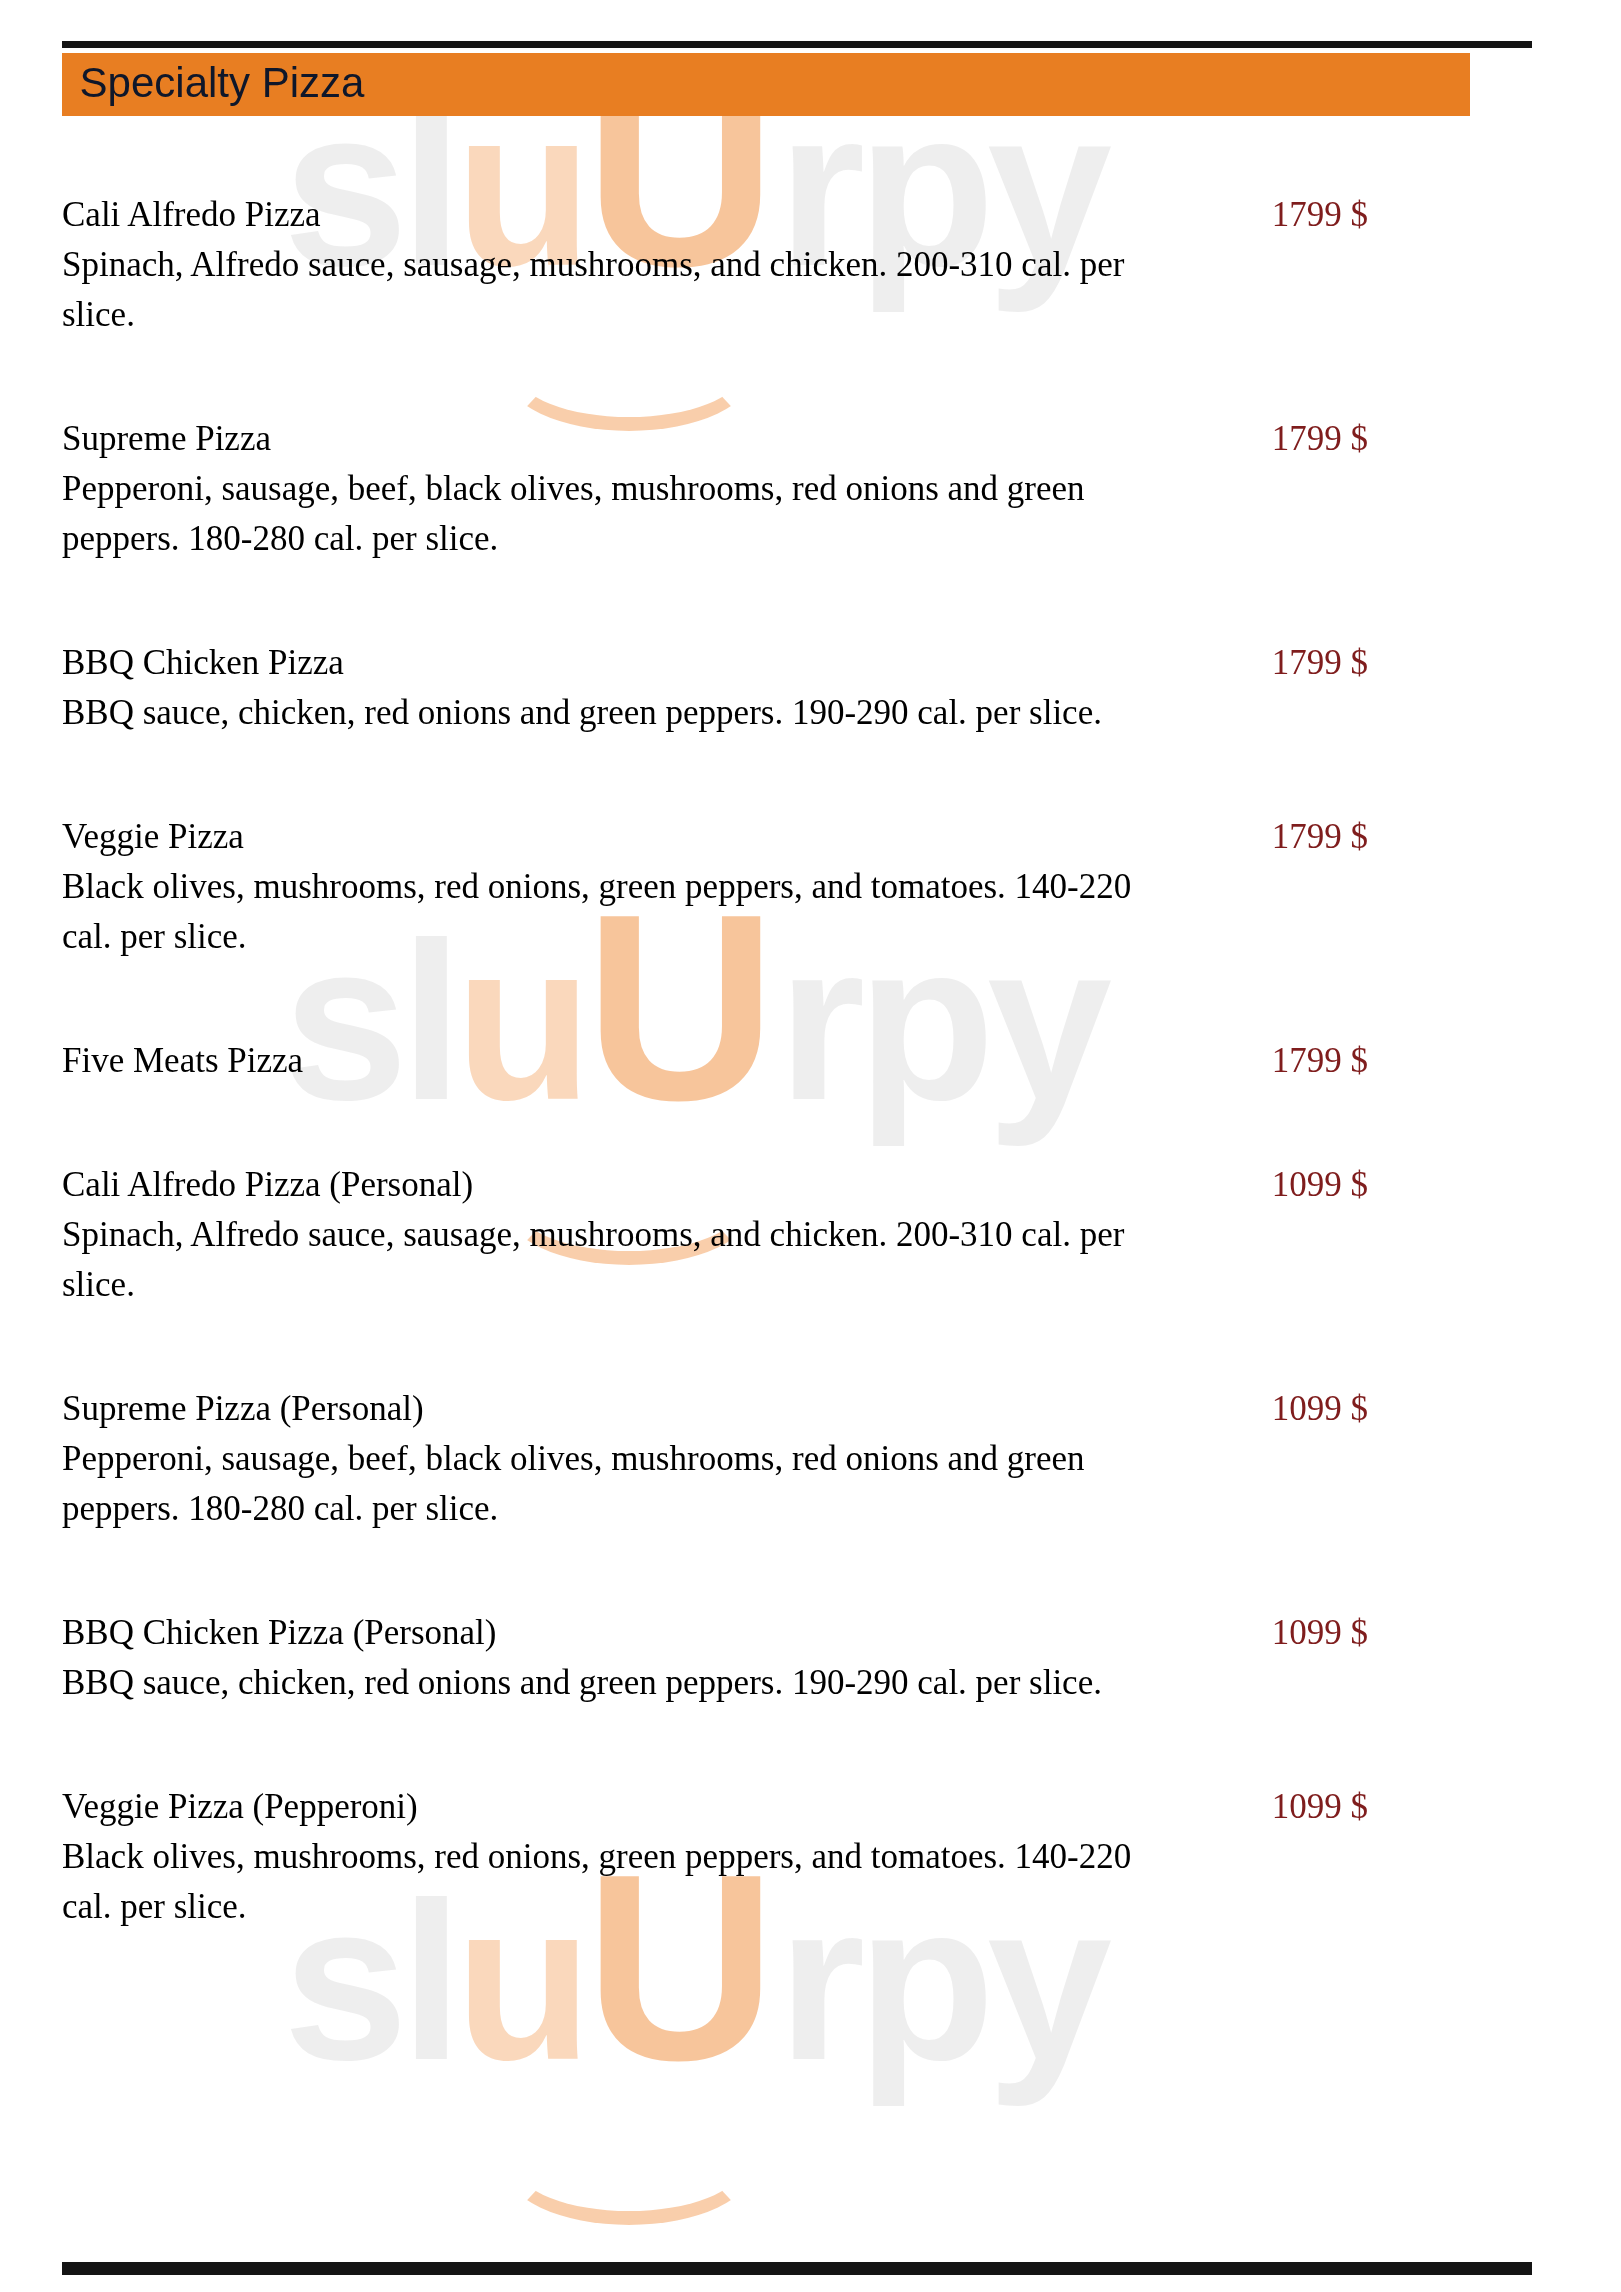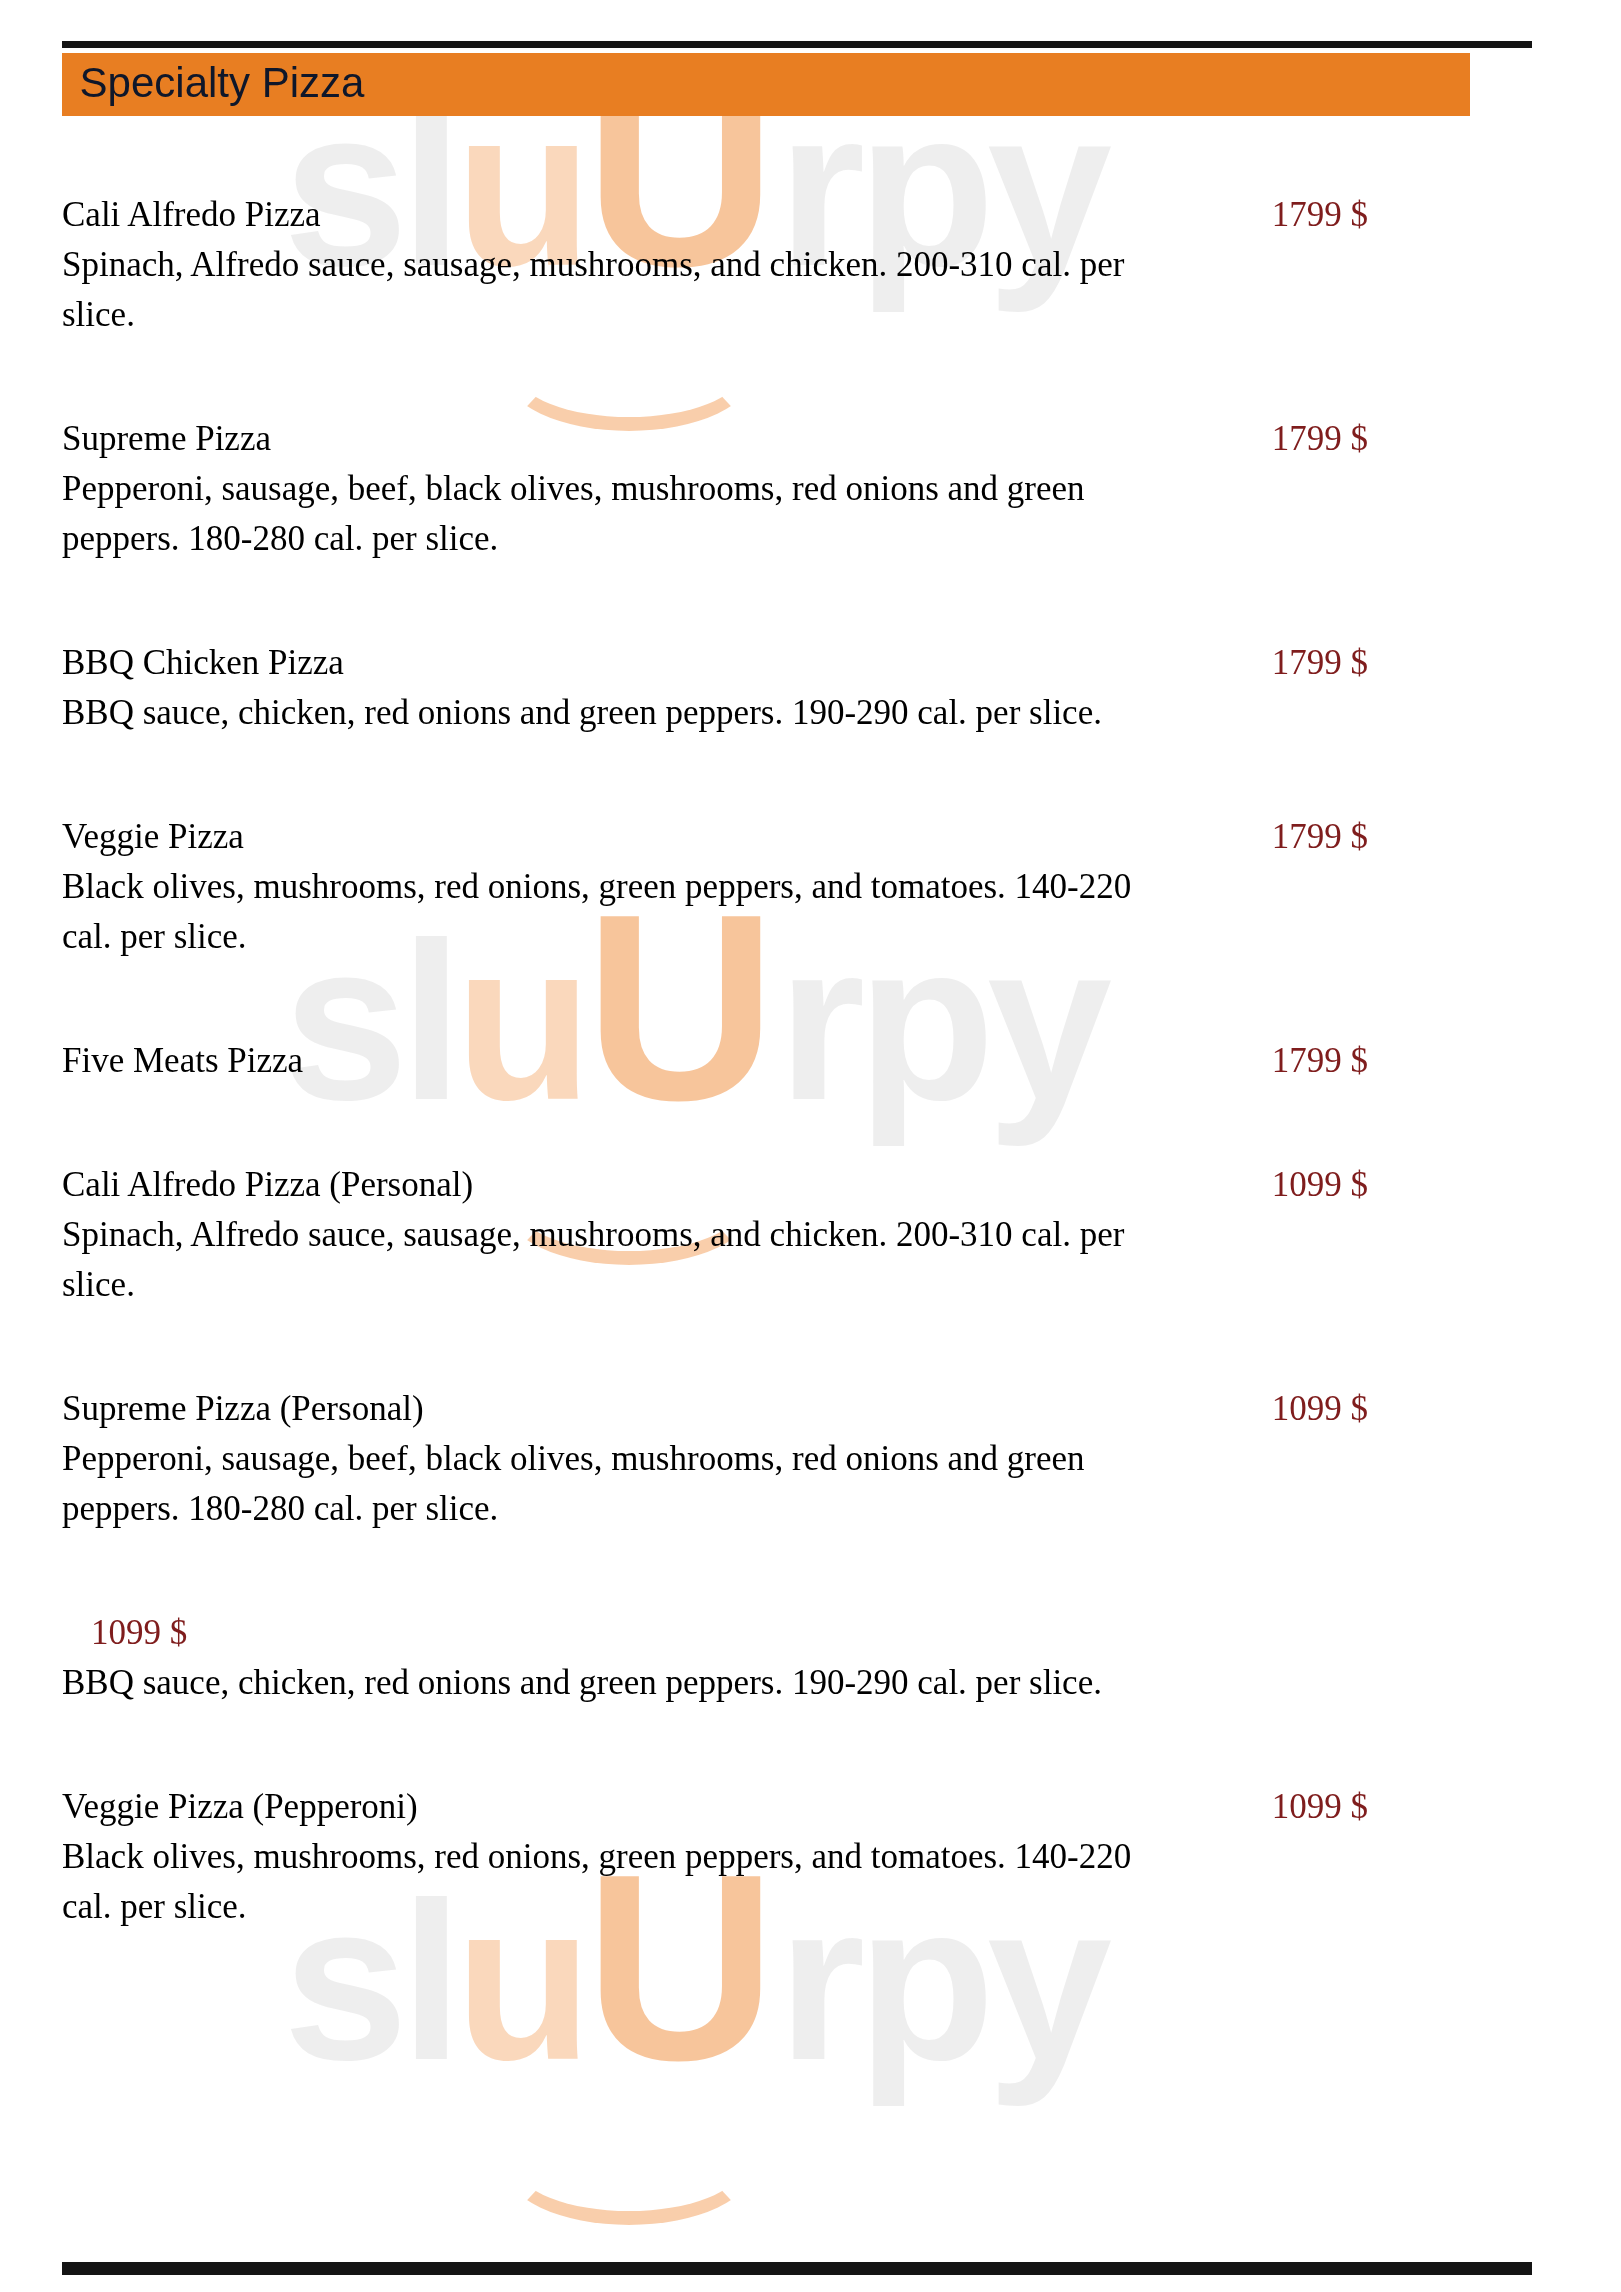--- a/index.html
+++ b/index.html
@@ -191,20 +191,21 @@
       <article class="item">
         <div class="item-row">
           <span class="item-name">Supreme Pizza (Personal)</span>
           <span class="item-price">1099 $</span>
         </div>
         <p class="item-desc">Pepperoni, sausage, beef, black olives, mushrooms, red onions and green peppers. 180-280 cal. per slice.</p>
       </article>
 
       <article class="item">
         <div class="item-row">
+          <span class="item-name">BBQ Chicken Pizza (Personal)</span>
           <span class="item-price">1099 $</span>
         </div>
         <p class="item-desc">BBQ sauce, chicken, red onions and green peppers. 190-290 cal. per slice.</p>
       </article>
 
       <article class="item">
         <div class="item-row">
           <span class="item-name">Veggie Pizza (Pepperoni)</span>
           <span class="item-price">1099 $</span>
         </div>

